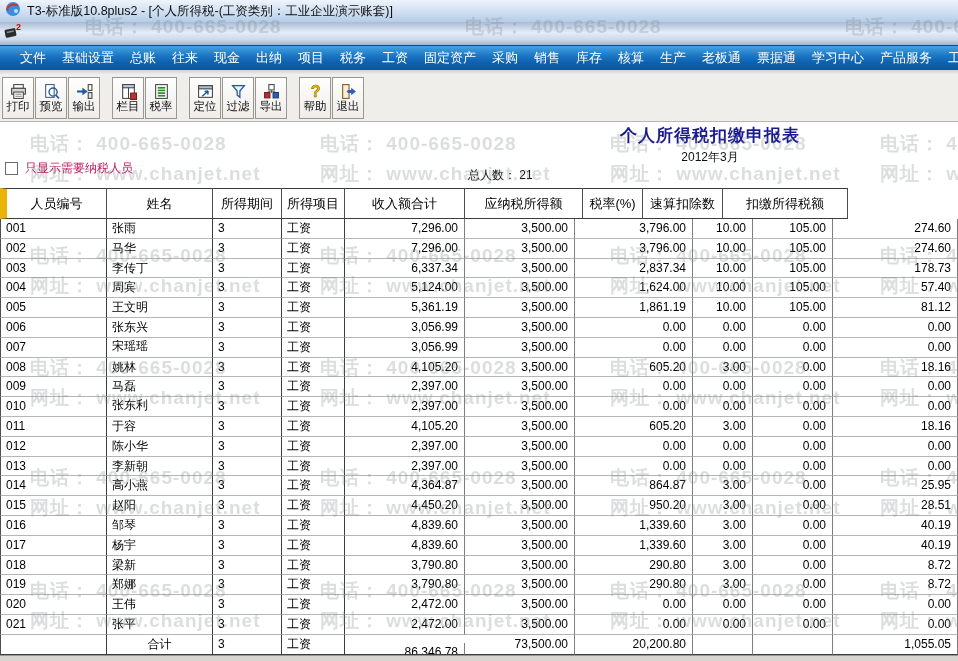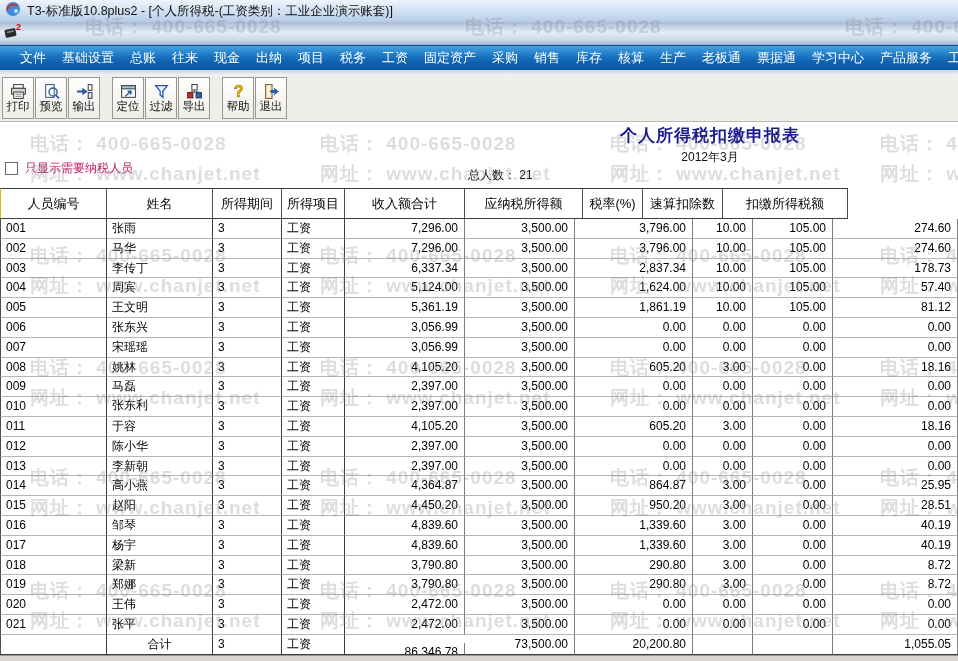--- a/index.html
+++ b/index.html
@@ -45,21 +45,21 @@
   #report-period { position:absolute; top:149px; left:430px; width:560px; text-align:center;
     font-size:12px; color:#111; }
   #report-count { position:absolute; top:167px; left:468px; font-size:12px; color:#111; }
 
   
   #grid { position:absolute; top:188px; left:0; width:958px; background:#fff; }
   .grid-header { display:flex; height:31px; }
   .hcell { border-top:1px solid #3d3d3d; border-bottom:1px solid #3d3d3d;
     border-right:1px solid #4d4d4d; font-size:13px; text-align:center;
     line-height:29px; overflow:hidden; white-space:nowrap; color:#000; }
-  .hcell.c0 { border-left:1px solid #eab308; }
+  .hcell.c0 { border-left:7px solid #eab308; }
   .grid-row { display:flex; height:19.8px; }
   .cell { border-right:1px solid #7d7d7d; border-bottom:1px solid #b5b5b5;
     font-size:12px; line-height:18.5px; overflow:hidden; white-space:nowrap; color:#000; }
   .cell.c0 { border-left:1px solid #4d4d4d; }
   .grid-row .c0,.grid-row .c1,.grid-row .c2,.grid-row .c3 { border-right-color:#3d3d3d; }
   .a-left  { text-align:left;  padding-left:5px; }
   .a-right { text-align:right; padding-right:6px; }
   .total-row .cell { border-bottom:1px solid #3d3d3d; }
   .total-row .c1 { text-align:center; padding-left:0; }
 
@@ -140,20 +140,41 @@
             <path d="M6 4.5 L11 8 L6 11.5 Z" fill="#245a9e"></path>
             <rect x="11.5" y="1.5" width="3.5" height="5.5" fill="#fffbe6" stroke="#444"></rect>
             <rect x="11.5" y="9" width="3.5" height="5.5" fill="#dce9f8" stroke="#444"></rect>
           </svg></span>
         <span class="tlabel">输出</span>
       </div>
     </div>
     <div class="tb-group">
       <div class="tb-btn">
         <span class="ticon"><svg width="17" height="17" viewBox="0 0 16 16">
+            <rect x="2.5" y="1.5" width="11" height="13" fill="#fff" stroke="#444"></rect>
+            <rect x="2.5" y="1.5" width="11" height="3" fill="#b8cfe8" stroke="#444"></rect>
+            <line x1="8" y1="4.5" x2="8" y2="14.5" stroke="#444"></line>
+            <rect x="10" y="9.5" width="5.5" height="6" fill="#c03030" stroke="#702020"></rect>
+          </svg></span>
+        <span class="tlabel">栏目</span>
+      </div>
+      <div class="tb-btn">
+        <span class="ticon"><svg width="17" height="17" viewBox="0 0 16 16">
+            <rect x="2.5" y="1.5" width="11" height="13" fill="#fff" stroke="#444"></rect>
+            <line x1="4.5" y1="4.5" x2="11.5" y2="4.5" stroke="#2a8f2a" stroke-width="1.6"></line>
+            <line x1="4.5" y1="7" x2="11.5" y2="7" stroke="#2a8f2a" stroke-width="1.6"></line>
+            <line x1="4.5" y1="9.5" x2="11.5" y2="9.5" stroke="#2a8f2a" stroke-width="1.6"></line>
+            <line x1="4.5" y1="12" x2="11.5" y2="12" stroke="#2a8f2a" stroke-width="1.6"></line>
+          </svg></span>
+        <span class="tlabel">税率</span>
+      </div>
+    </div>
+    <div class="tb-group">
+      <div class="tb-btn">
+        <span class="ticon"><svg width="17" height="17" viewBox="0 0 16 16">
             <rect x="1.5" y="2.5" width="13" height="11" fill="#fff" stroke="#444"></rect>
             <rect x="1.5" y="2.5" width="13" height="3" fill="#9fc1e4" stroke="#444"></rect>
             <path d="M5 12.5 L10.5 7.5 M10.5 7.5 l-3.4 .4 M10.5 7.5 l-.4 3.4" stroke="#245a9e" stroke-width="1.4" fill="none"></path>
           </svg></span>
         <span class="tlabel">定位</span>
       </div>
       <div class="tb-btn">
         <span class="ticon"><svg width="17" height="17" viewBox="0 0 16 16">
             <path d="M2.5 2.5 h11 l-4.2 5 v6 l-2.6 -2.2 v-3.8 Z" fill="#eaf2fc" stroke="#2255aa" stroke-width="1.2"></path>
           </svg></span>
@@ -274,21 +295,21 @@
       <div class="cell c3 a-left" style="width: 63px;">工资</div>
       <div class="cell c4 a-right" style="width: 120px;">3,056.99</div>
       <div class="cell c5 a-right" style="width: 110px;">3,500.00</div>
       <div class="cell c6 a-right" style="width: 118px;">0.00</div>
       <div class="cell c7 a-right" style="width: 60px;">0.00</div>
       <div class="cell c8 a-right" style="width: 80px;">0.00</div>
       <div class="cell c9 a-right" style="width: 125px;">0.00</div>
     </div>
     <div class="grid-row">
       <div class="cell c0 a-left" style="width: 107px;">007</div>
-      <div class="cell c1 a-left" style="width: 106px;">宋瑶瑶</div>
+      <div class="cell c1 a-left" style="width: 106px; font-family: Liberation Mono, monospace;">宋瑶瑶</div>
       <div class="cell c2 a-left" style="width: 69px;">3</div>
       <div class="cell c3 a-left" style="width: 63px;">工资</div>
       <div class="cell c4 a-right" style="width: 120px;">3,056.99</div>
       <div class="cell c5 a-right" style="width: 110px;">3,500.00</div>
       <div class="cell c6 a-right" style="width: 118px;">0.00</div>
       <div class="cell c7 a-right" style="width: 60px;">0.00</div>
       <div class="cell c8 a-right" style="width: 80px;">0.00</div>
       <div class="cell c9 a-right" style="width: 125px;">0.00</div>
     </div>
     <div class="grid-row">

